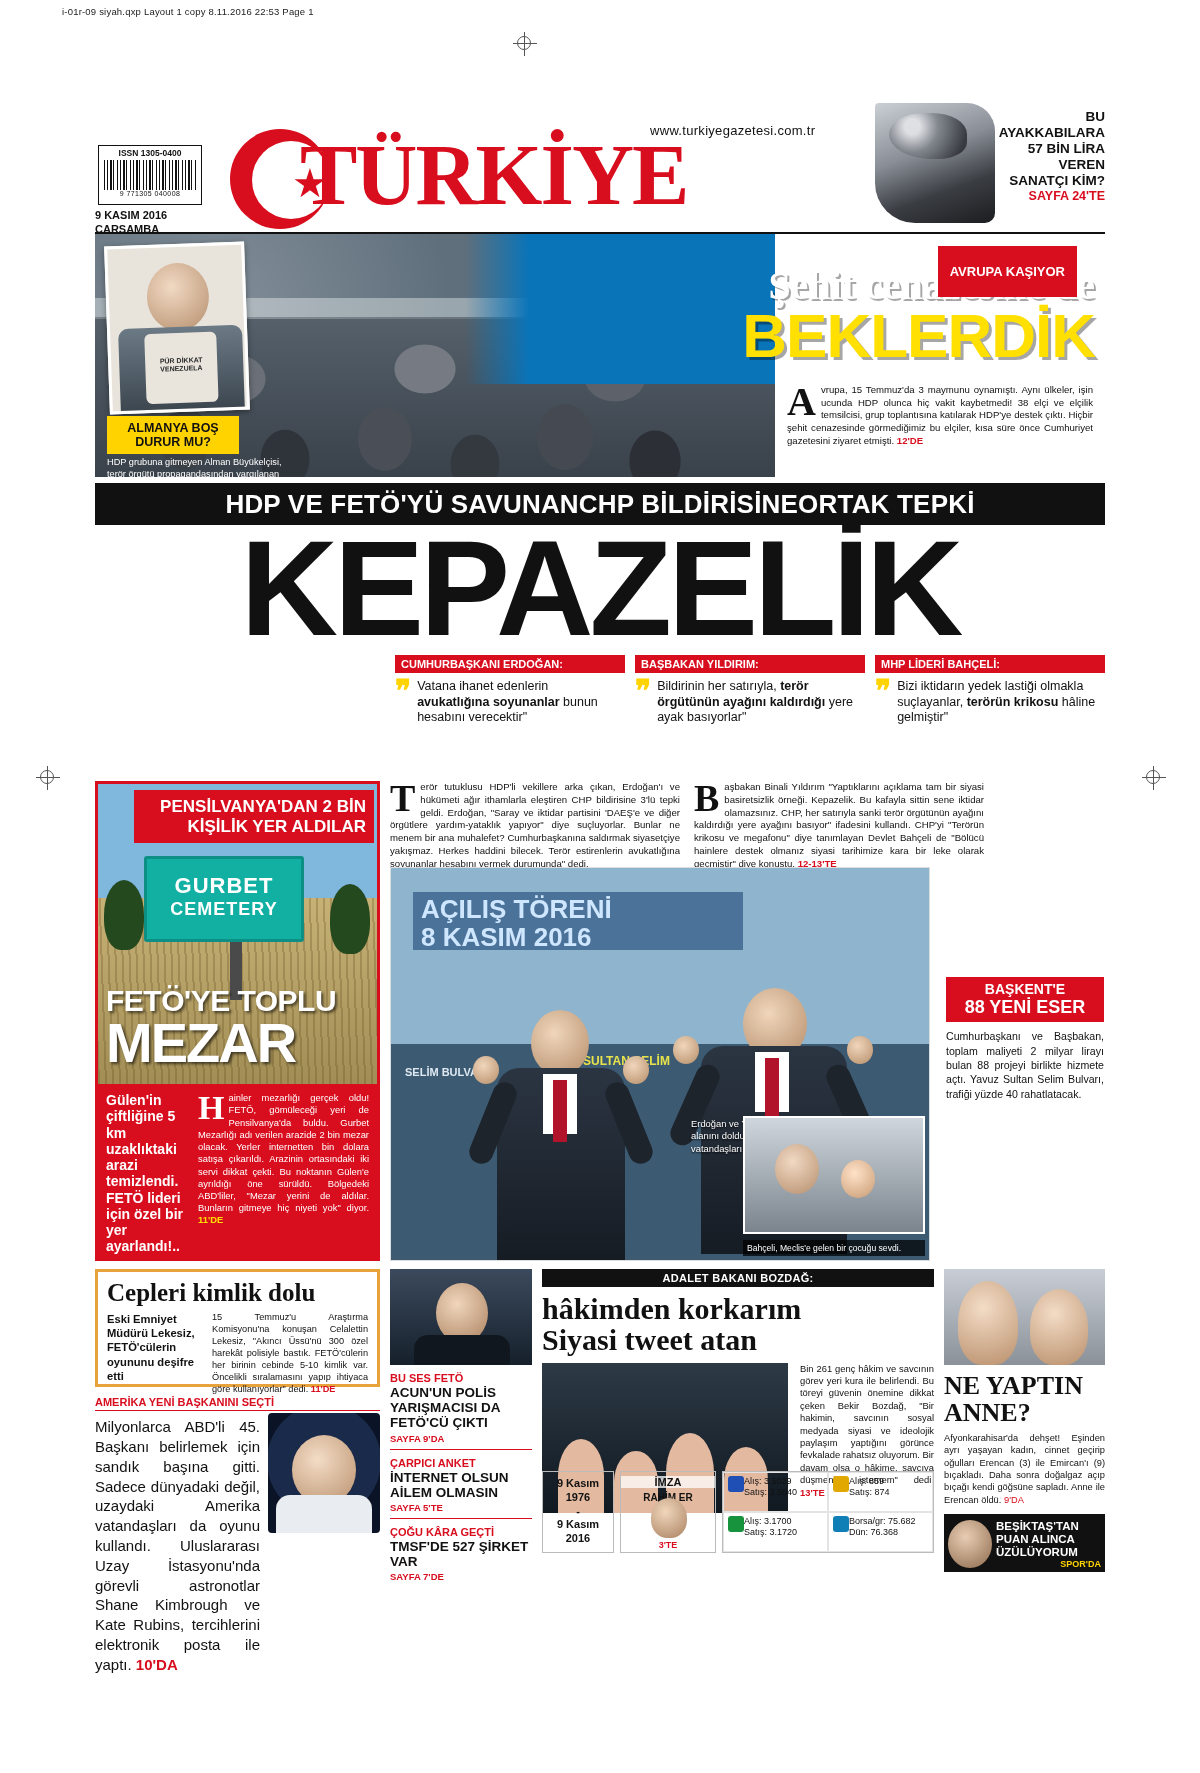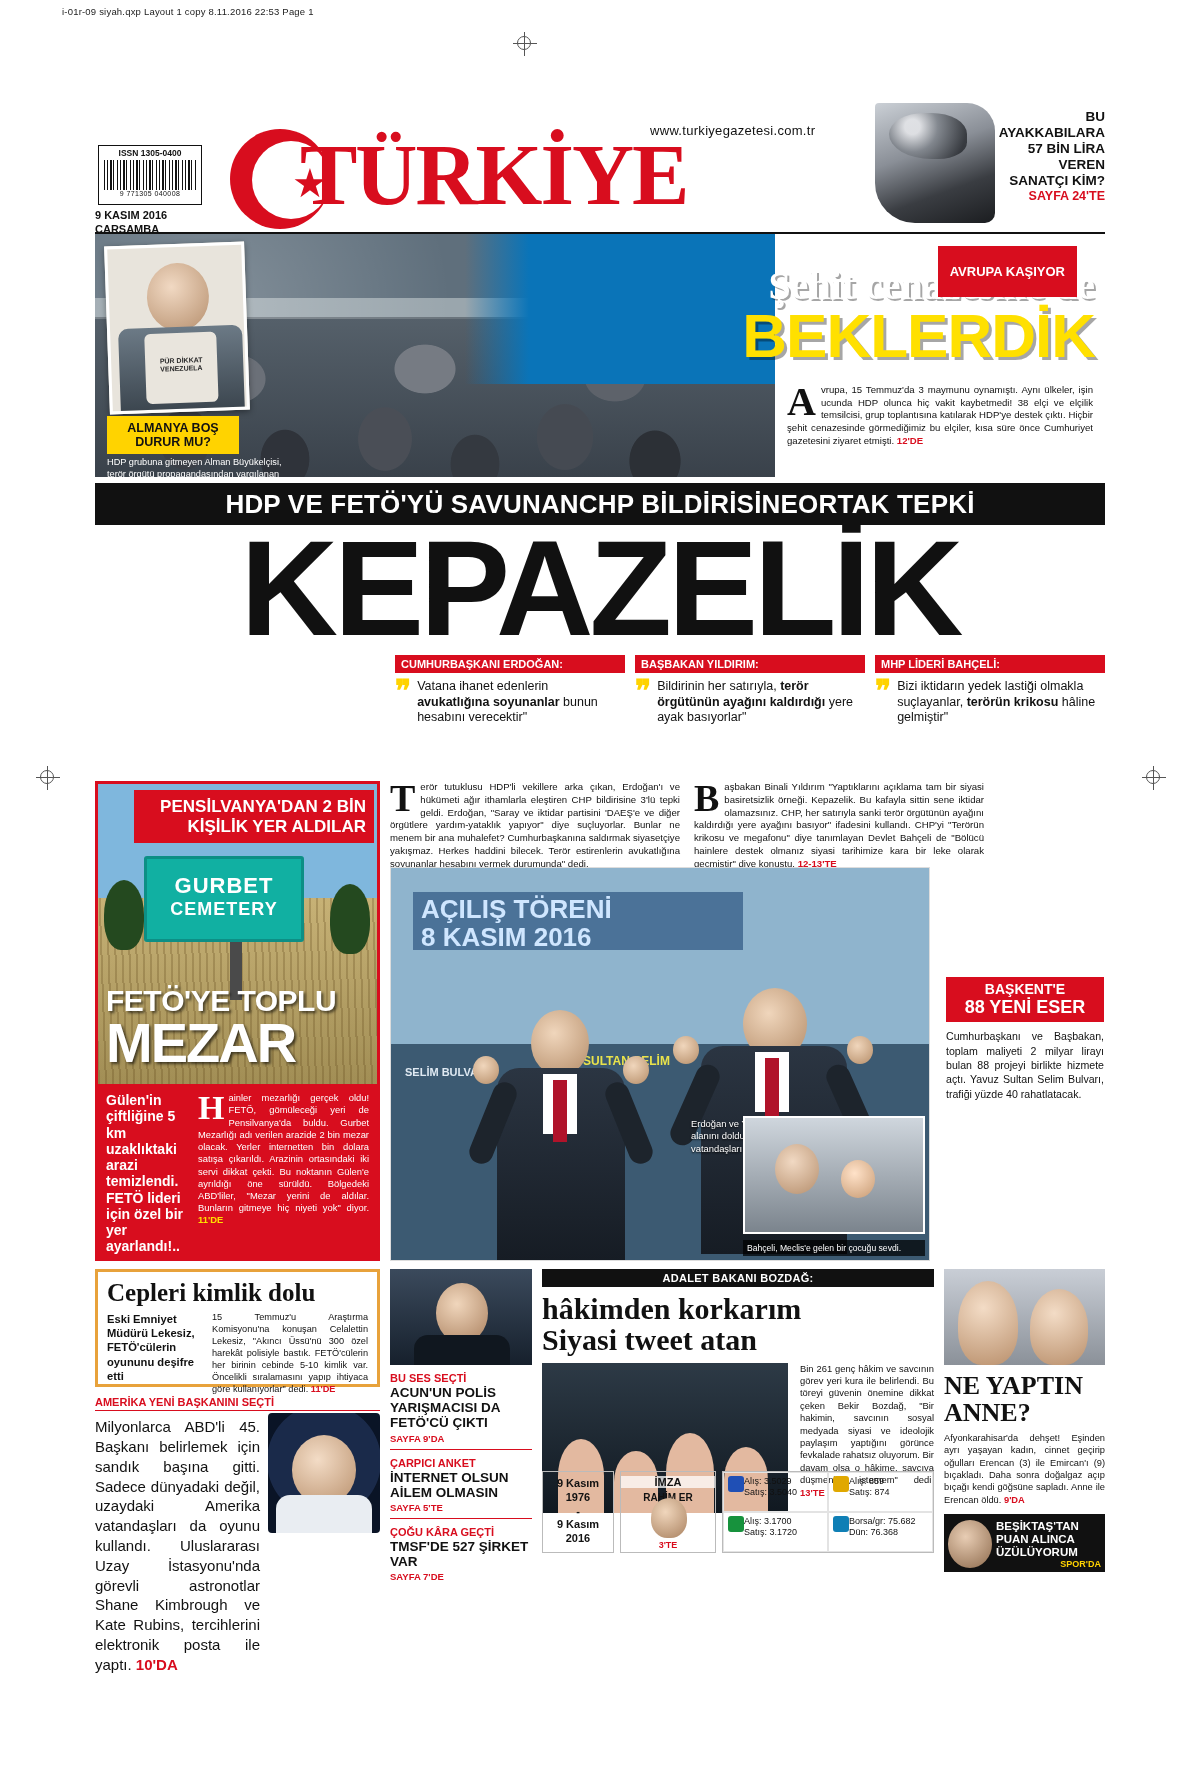--- a/index.html
+++ b/index.html
@@ -484,21 +484,21 @@
     position:absolute; bottom:0; border-radius:50% 50% 40% 40%;
     background:radial-gradient(circle at 42% 32%,#f3dcc6,#b98f6b);
   }
   .b4-photo .k1{ left:14px; width:60px; height:84px; }
   .b4-photo .k2{ left:86px; width:58px; height:76px; }
   .b4-title{
     font-family:"Liberation Serif", serif; font-weight:bold; font-size:26px; line-height:1.02;
     margin-top:8px;
   }
   .b4-text{ margin-top:6px; font-size:9.3px; line-height:1.32; text-align:justify; }
-  .b4-text .pg{ color:#d80d1e; font-weight:bold; }
+  .b4-text .pg{ color:#d80d1e; font-weight:normal; }
   .bjk-box{
     margin-top:8px; height:58px; background:#111; color:#fff; position:relative; overflow:hidden;
   }
   .bjk-face{
     position:absolute; left:4px; top:6px; width:44px; height:48px; border-radius:50%;
     background:radial-gradient(circle at 40% 35%,#e8cdb4,#8d6a4c);
   }
   .bjk-txt{
     position:absolute; left:52px; top:6px; width:104px; color:#fff;
     font-weight:bold; font-size:11.5px; line-height:1.12;
@@ -726,21 +726,21 @@
           </div>
         </div>
       </div>
 
       <div class="b-col2">
         <div class="b2-photo">
           <div class="head"></div>
             <div class="body"></div>
         </div>
         <div class="b2-item">
-          <div class="b2-kick">BU SES SEÇTİ</div>
+          <div class="b2-kick">BU SES FETÖ</div>
           <div class="b2-title">ACUN'UN POLİS YARIŞMACISI DA FETÖ'CÜ ÇIKTI</div>
           <div class="b2-ref">SAYFA 9'DA</div>
           <div class="b2-rule"></div>
         </div>
         <div class="b2-item">
           <div class="b2-kick">ÇARPICI ANKET</div>
           <div class="b2-title">İNTERNET OLSUN AİLEM OLMASIN</div>
           <div class="b2-ref">SAYFA 5'TE</div>
           <div class="b2-rule"></div>
         </div>

